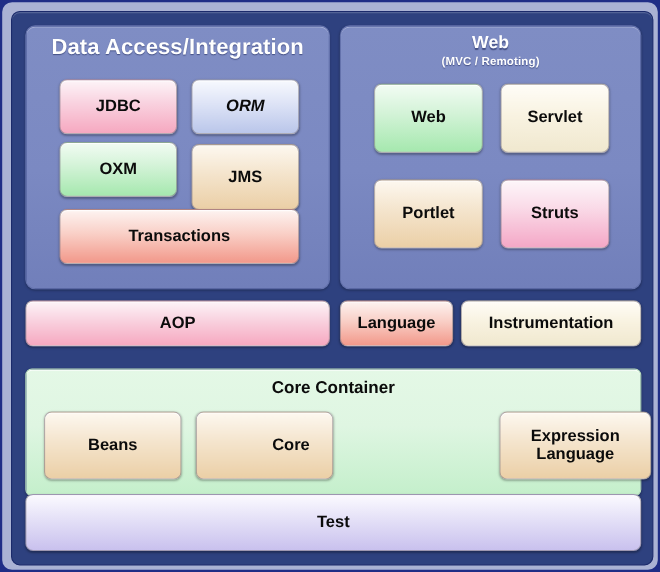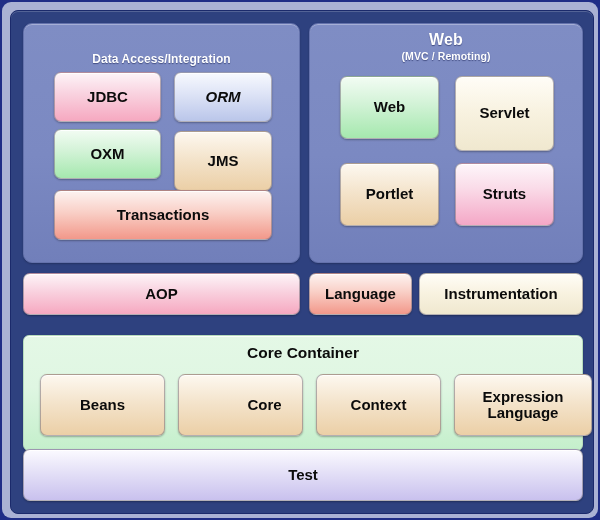--- a/index.html
+++ b/index.html
@@ -64,21 +64,21 @@
     position: absolute;
     left: 0;
     width: 100%;
     text-align: center;
     color: #ffffff;
     font-weight: bold;
     letter-spacing: 0.1px;
     text-shadow: 0 1px 1px rgba(20,30,80,0.55);
     pointer-events: none;
   }
-  .section-title.big { font-size: 12px; top: 28px; }
+  .section-title.big { font-size: 20px; top: 8px; }
   .section-title.web-main { font-size: 16px; top: 7px; }
   .section-title.web-sub  { font-size: 10.5px; top: 26px; font-weight: bold; }
 
   
   .box {
     position: absolute;
     box-sizing: border-box;
     border-radius: 7px;
     border: 1px solid rgba(120,115,125,0.55);
     display: flex;
@@ -145,41 +145,40 @@
 
           <div class="box fill-red" style="left:30px; top:166px; width:218px; height:50px;">Transactions</div>
         </div>
 
         <div class="section" style="left:298px; top:12px; width:274px; height:240px;">
           <div class="section-title web-main">Web</div>
           <div class="section-title web-sub">(MVC / Remoting)</div>
 
           <div class="box fill-green" style="left:30px; top:52px; width:99px; height:63px;">Web</div>
 
-          <div class="box fill-cream" style="left:145px; top:52px; width:99px; height:75px;">Servlet</div>
+          <div class="box fill-cream" style="left:145px; top:52px; width:99px; height:63px;">Servlet</div>
 
           <div class="box fill-tan" style="left:30px; top:139px; width:99px; height:63px;">Portlet</div>
 
           <div class="box fill-pink2" style="left:145px; top:139px; width:99px; height:63px;">Struts</div>
         </div>
 
         <div class="box fill-pink" style="left:12px; top:262px; width:277px; height:42px;">AOP</div>
 
         <div class="box fill-red" style="left:298px; top:262px; width:103px; height:42px;">Language</div>
 
         <div class="box fill-cream" style="left:408px; top:262px; width:164px; height:42px;">Instrumentation</div>
 
         <div class="core-container" style="left:12px; top:312px; width:560px; height:116px;">
           <div class="core-title">Core Container</div>
 
           <div class="box fill-tan" style="left:16px; top:38px; width:125px; height:62px;">Beans</div>
 
           <div class="box fill-tan" style="left:154px; top:38px; width:125px; height:62px;padding-left:48px;">Core</div>
 
-          <div class="box fill-tan" style="left:292px; top:38px; width:125px; height:62px;">Context</div>
 
           <div class="box fill-tan" style="left:430px; top:38px; width:138px; height:62px;">Expression
 Language</div>
         </div>
 
         <div class="box fill-lav" style="left:12px; top:438px; width:560px; height:52px;">Test</div>
 
       </div>
     </div>
   </div>

